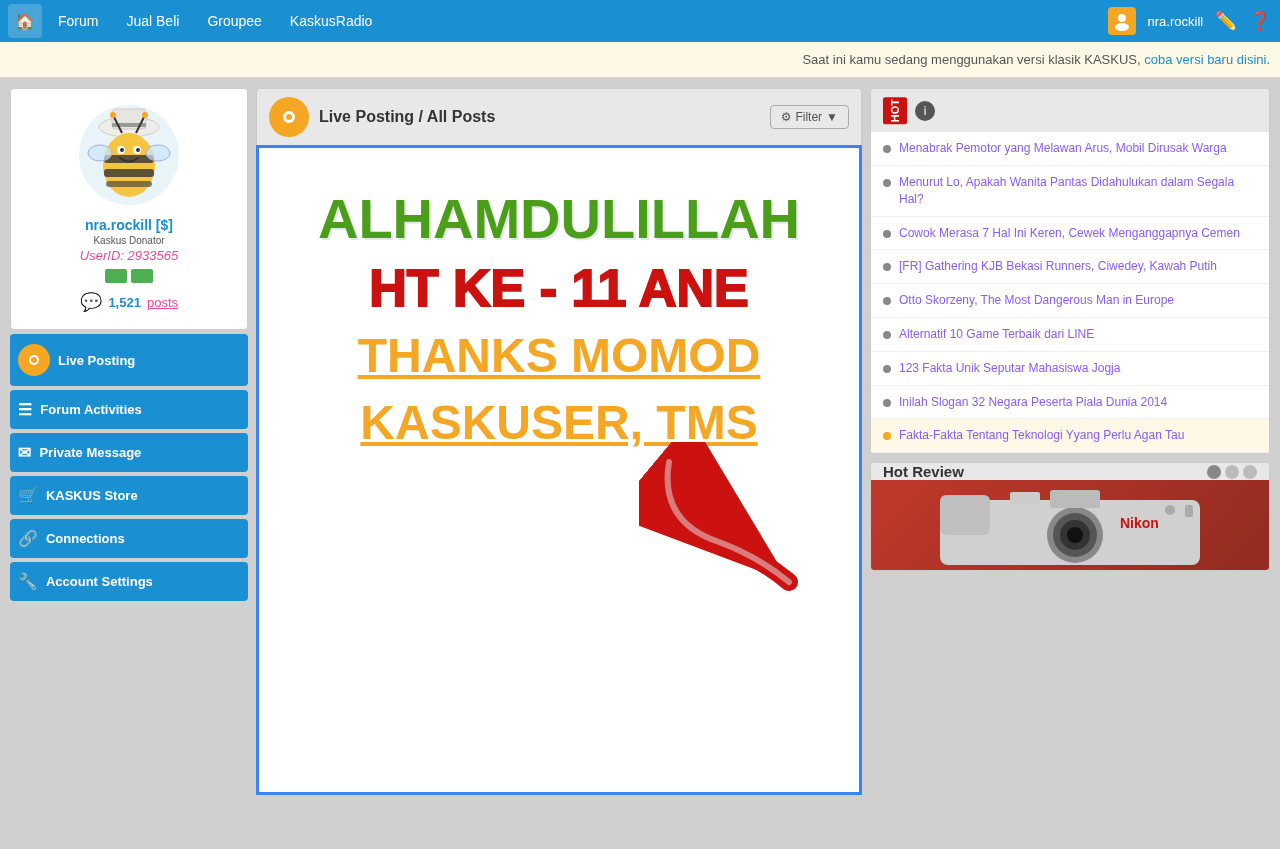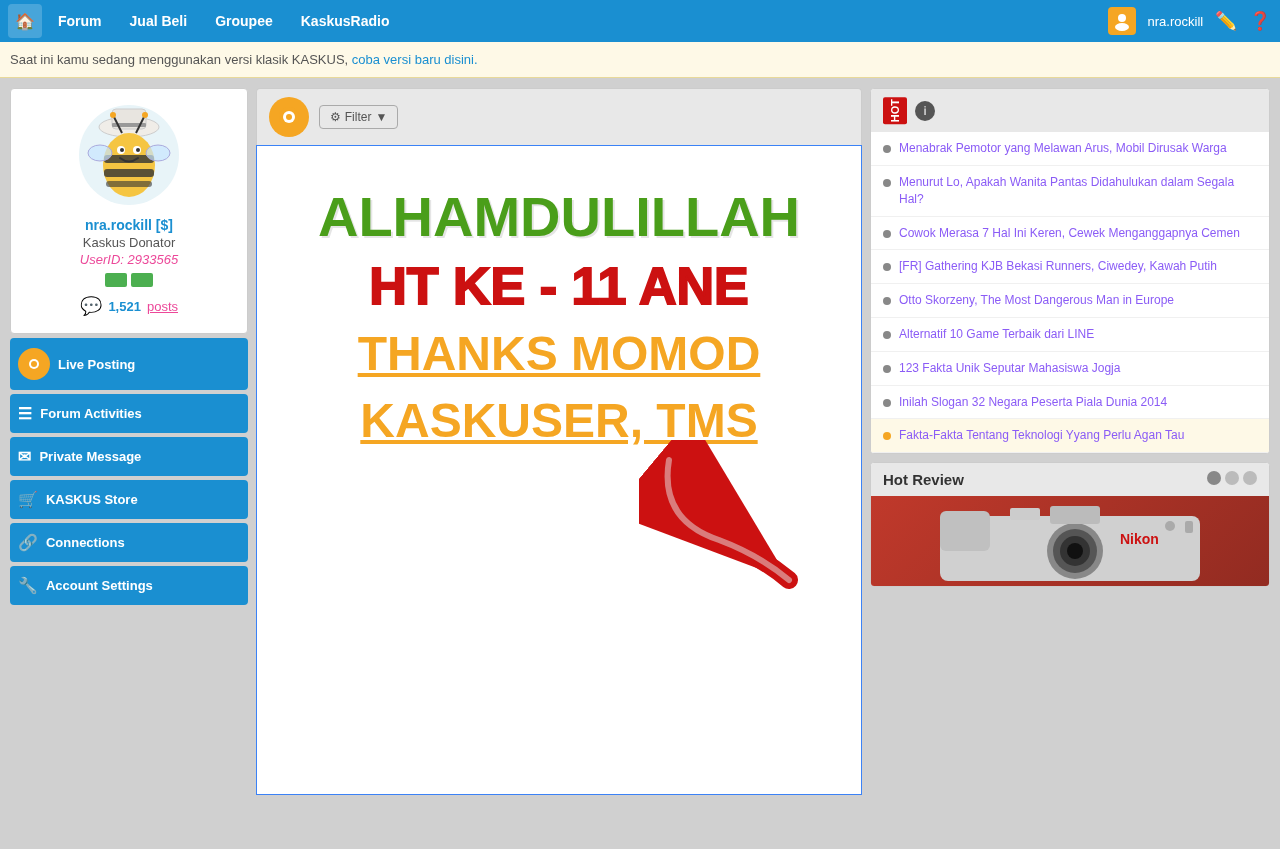--- a/index.html
+++ b/index.html
@@ -16,21 +16,21 @@
     }
     .nav-home {
       background: rgba(255,255,255,0.2);
       border-radius: 4px;
       width: 34px; height: 34px;
       display: flex; align-items: center; justify-content: center;
       cursor: pointer; color: white; font-size: 16px;
     }
     .nav-btn {
       background: none; border: none;
-      color: white; font-size: 14px; font-weight: bold;
+      color: white; font-size: 14px; font-weight: normal;
       padding: 6px 12px; cursor: pointer; border-radius: 4px;
     }
     .nav-right {
       margin-left: auto;
       display: flex; align-items: center; gap: 12px;
     }
     .nav-user {
       display: flex; align-items: center; gap: 12px;
       color: white; font-size: 13px;
     }
@@ -42,21 +42,21 @@
       font-size: 14px;
     }
     .nav-icon-btn {
       color: white; font-size: 18px; cursor: pointer;
     }
 
     
     #banner {
       background: #fef9e7;
       border-bottom: 1px solid #e8d99a;
-      text-align: left;
+      text-align: right;
       padding: 10px;
       font-size: 13px;
       color: #555;
     }
     #banner a { color: #1a8fd1; text-decoration: none; }
 
     
     #main-layout {
       display: flex;
       gap: 8px;
@@ -82,21 +82,21 @@
       margin: 0 auto 12px;
       background: #e8f4f8;
       border-radius: 50%;
       overflow: hidden;
       display: flex; align-items: center; justify-content: center;
     }
     .username-link {
       color: #1a8fd1; font-weight: bold; font-size: 14px;
       text-decoration: none;
     }
-    .user-role { font-size: 13px; color: #555; margin: 2px 0; }
+    .user-role { font-size: 10px; color: #555; margin: 2px 0; }
     .user-id { font-size: 13px; color: #ec4899; font-style: italic; }
     .status-badges {
       display: flex; gap: 4px;
       justify-content: center; margin: 6px 0;
     }
     .status-badge {
       width: 22px; height: 14px;
       background: #4caf50;
       border-radius: 2px;
       display: inline-block;
@@ -161,21 +161,21 @@
       flex: 1;
     }
     .filter-btn {
       background: none; border: 1px solid #aaa;
       border-radius: 4px; padding: 4px 10px;
       cursor: pointer; color: #555; font-size: 12px;
       display: flex; align-items: center; gap: 4px;
     }
     .content-body {
       background: white;
-      border: 1px solid #3b82f6;
+      border: 3px solid #3b82f6;
       min-height: 650px;
       padding: 20px;
       display: flex; flex-direction: column;
       align-items: center;
     }
     
     .post-image {
       width: 100%; max-width: 560px;
       min-height: 580px;
       background: white;
@@ -279,22 +279,22 @@
 
     
     .hot-review-card {
       background: white;
       border: 1px solid #ccc;
       border-radius: 4px;
       overflow: hidden;
     }
     .hot-review-header {
       background: #e8e8e8;
-      display: flex; 
-      padding: 8px 12px;
+      display: flex; align-items: center;
+      padding: 0 12px;
     }
     .hot-review-title {
       font-size: 15px; font-weight: bold; color: #333; flex: 1;
     }
     .review-nav {
       display: flex; gap: 4px;
     }
     .review-dot {
       width: 14px; height: 14px;
       border-radius: 50%;
@@ -433,20 +433,21 @@
 
   <main id="center-content">
     <div class="content-header">
       <div class="lp-icon">
         <svg width="28" height="28" viewBox="0 0 28 28">
             <circle cx="14" cy="14" r="10" fill="#f5a623"></circle>
             <circle cx="14" cy="14" r="6" fill="white"></circle>
             <circle cx="14" cy="14" r="3" fill="#f5a623"></circle>
           </svg>
       </div>
+      <span class="content-title">Live Posting / All Posts</span>
       <button class="filter-btn">
         <span>⚙</span>
         <span>Filter</span>
         <span>▼</span>
       </button>
     </div>
     <div class="content-body">
       <div class="post-image">
         <div class="post-alhamdulillah">ALHAMDULILLAH</div>
         <div class="post-ht">HT KE - 11 ANE</div>

